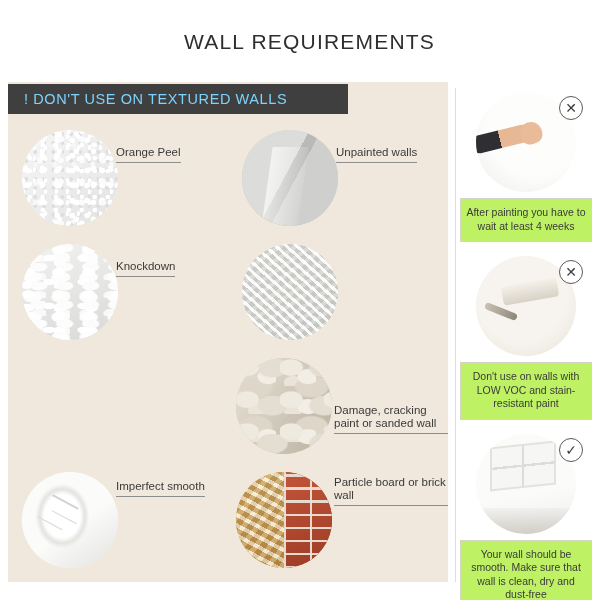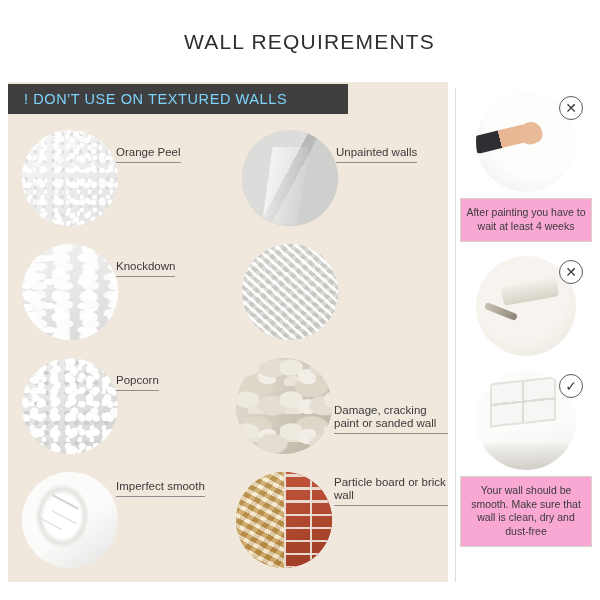--- a/index.html
+++ b/index.html
@@ -293,21 +293,21 @@
   }
   .card-text {
     margin: 6px auto 0;
     width: 132px;
     border: 1px solid #d8d3c9;
     padding: 7px 4px 8px;
     text-align: center;
     font-size: 10.5px;
     line-height: 13.5px;
     color: #3a3a3a;
-    background: #f9a8d4;
+    background: #bef264;
   }
 
   .divider {
     position: absolute;
     left: 455px; top: 88px;
     width: 1px; height: 494px;
     background: #e2ddd3;
   }
 </style>
 </head>
@@ -351,28 +351,20 @@
         <span class="label">Knockdown</span>
       </div>
     </div>
 
     <div class="cell" style="left:220px; top:114px;">
       <div class="swatch">
           <div class="tex-base t-slapbrush"></div>
         </div>
     </div>
 
-    <div class="cell" style="left:0px; top:228px;">
-      <div class="swatch">
-          <div class="tex-base t-popcorn"></div>
-        </div>
-      <div class="labelwrap">
-        <span class="label">Popcorn</span>
-      </div>
-    </div>
 
     <div class="cell wide" style="left:220px; top:228px;">
       <div class="swatch">
           <div class="tex-base t-damage"></div>
         </div>
       <div class="labelwrap" style="left:106px; top:10px; width:114px;margin-top:42px;">
         <span class="label" style="max-width:114px;">Damage, cracking paint or sanded wall</span>
       </div>
     </div>
 
@@ -409,20 +401,21 @@
         <div class="badge">✕</div>
       </div>
       <div class="card-text">After painting you have to wait at least 4 weeks</div>
     </div>
 
     <div class="card">
       <div class="card-photo">
         <div class="photo-circle p-roller"></div>
         <div class="badge">✕</div>
       </div>
+      <div class="card-text">Don't use on walls with LOW VOC and stain-resistant paint</div>
     </div>
 
     <div class="card">
       <div class="card-photo">
         <div class="photo-circle p-smooth"></div>
         <div class="badge">✓</div>
       </div>
       <div class="card-text">Your wall should be smooth. Make sure that wall is clean, dry and dust-free</div>
     </div>
 

